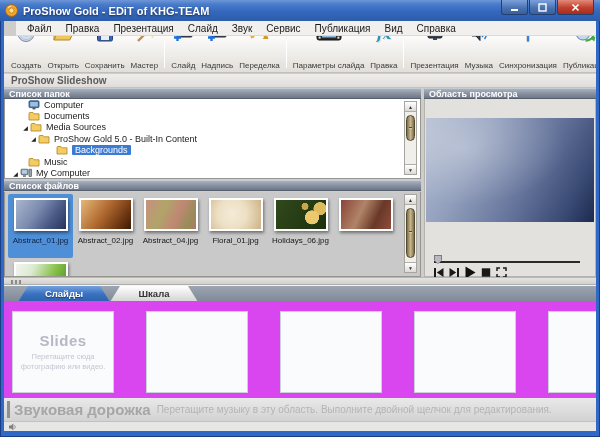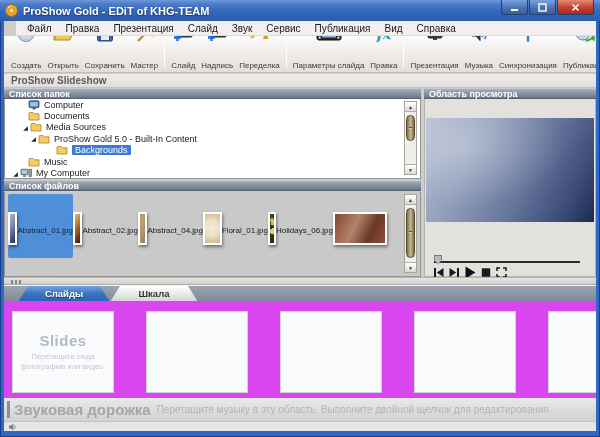--- a/index.html
+++ b/index.html
@@ -29,21 +29,21 @@
   .main{position:absolute;left:0;top:67px;width:592px;height:189px;}
   .panelheader{background:linear-gradient(#aab2bf,#8b94a3 45%,#6d7787);border-top:1px solid #c5cbd5;border-bottom:1px solid #565f6e;color:#fff;font-size:9px;font-weight:bold;padding-left:5px;line-height:10px;height:11px;}
   .leftcol{position:absolute;left:0;top:0;width:417px;height:189px;}
   .tree{position:absolute;left:0;top:11px;width:417px;height:80px;background:#fff;border:1px solid #979590;border-top:none;overflow:hidden;}
   .trow{display:flex;align-items:center;height:11.4px;font-size:9px;color:#1a1a1a;white-space:nowrap;}
   .trow .arr{width:9px;font-size:6px;color:#222;text-align:center;flex:0 0 auto;}
   .trow svg{margin-right:4px;flex:0 0 auto;}
   .tsel{background:#3b7bd4;color:#fff;padding:0 3px;border-radius:1px;}
   .panelheader.files{position:absolute;left:0;top:92px;width:417px;}
   .filelist{position:absolute;left:0;top:104px;width:417px;height:85px;background:#c9c9c9;border:1px solid #979590;border-top:none;overflow:hidden;display:flex;flex-wrap:wrap;align-content:flex-start;padding:2px 0 0 3px;}
-  .tile{width:65px;height:64px;display:flex;flex-direction:row;align-items:center;padding-top:4px;border-radius:2px;}
+  .tile{width:65px;height:64px;display:flex;flex-direction:column;align-items:center;padding-top:4px;border-radius:2px;}
   .tile.sel{background:#4f8fd8;}
   .timg{width:54px;height:33px;border:2px solid #fff;box-shadow:1px 2px 3px rgba(0,0,0,.45);}
   .tlabel{font-size:8px;color:#161616;margin-top:5px;white-space:nowrap;}
   .tile.sel .tlabel{color:#0e2140;}
   .t-a01{background:linear-gradient(125deg,#aab6cf 0%,#7d8cb0 40%,#4a5a85 70%,#25345c 100%);}
   .t-a02{background:linear-gradient(125deg,#e6b878 0%,#b06a30 45%,#6a3410 80%,#3a1a06 100%);}
   .t-a04{background:linear-gradient(115deg,#c89080 0%,#b0a468 35%,#c08874 60%,#988c58 85%,#b07868 100%);}
   .t-bg001{background:repeating-linear-gradient(90deg,#2a0006 0 3px,#7a0418 5px,#40020c 9px);}
   .t-floral{background:radial-gradient(circle at 42% 48%,#f4ecd9 0%,#ecdfc4 45%,#d9c29c 80%,#cdb288 100%);}
   .t-holid{background:radial-gradient(circle at 72% 60%,#ecc96e 0 17%,rgba(0,0,0,0) 18%),radial-gradient(circle at 88% 30%,#dcbc5c 0 13%,rgba(0,0,0,0) 14%),radial-gradient(circle at 58% 22%,#c8a848 0 9%,rgba(0,0,0,0) 10%),linear-gradient(120deg,#31491c,#1c300e);}

